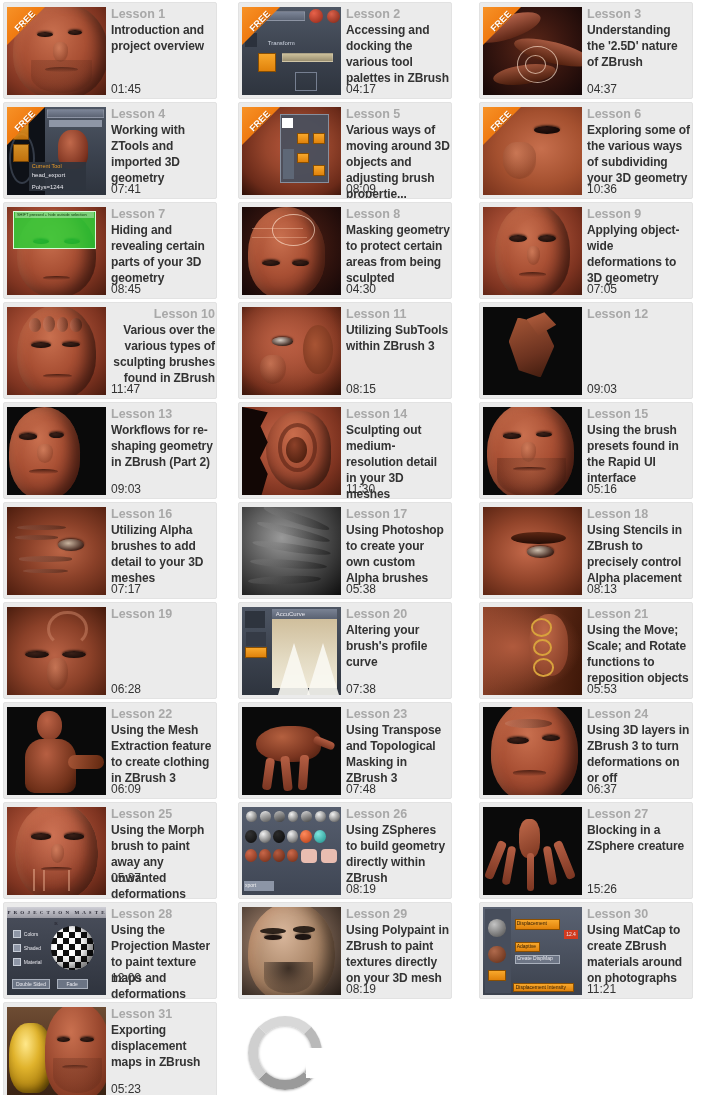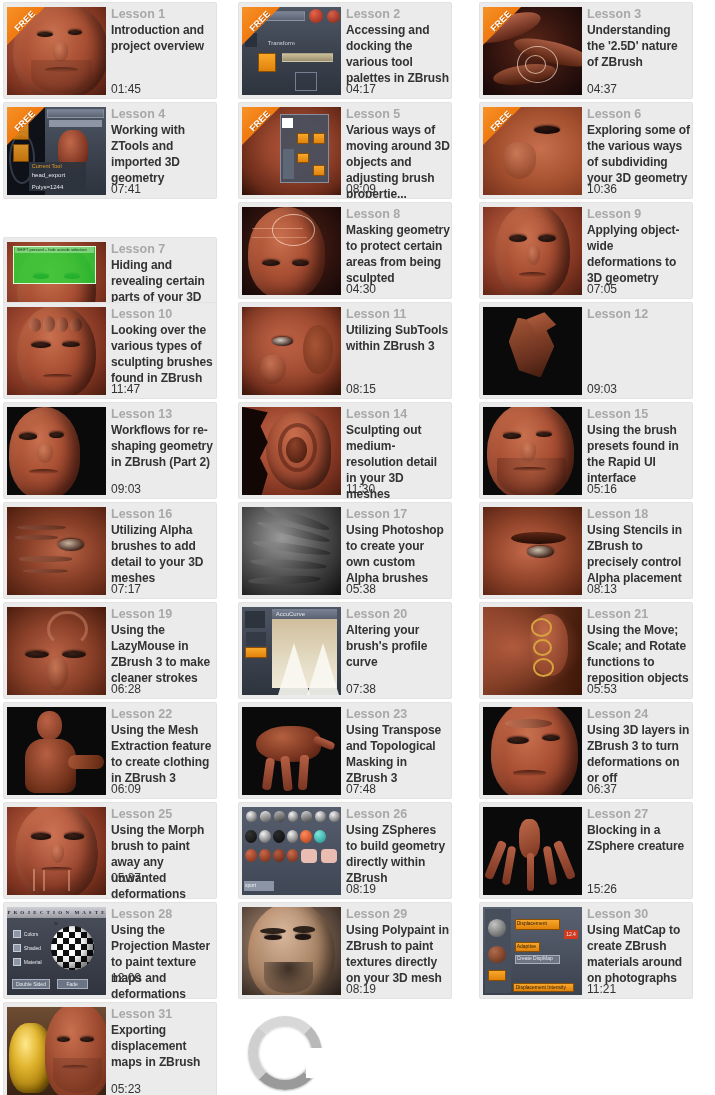--- a/index.html
+++ b/index.html
@@ -389,21 +389,21 @@
         </div>
         <div class="free-badge-grad"></div>
         <div class="free-text">FREE</div>
       </div>
       <div class="meta">
         <div class="lesson-no">Lesson 6</div>
         <div class="lesson-title">Exploring some of the various ways of subdividing your 3D geometry</div>
         <div class="duration">10:36</div>
       </div>
     </div>
-    <div class="card" style="left: 3px; top: 202px; width: 214px; height: 97px; margin-top: 35px;">
+    <div class="card" style="left: 3px; top: 202px; width: 214px; height: 97px;">
       <div class="thumb-wrap">
         <div class="sk clay">
           <div class="face-oval" style="left:10%;top:2%;width:80%;height:100%"></div>
          <div class="eye" style="left:26%;top:36%;width:16%;height:6%"></div>
          <div class="eye" style="left:58%;top:36%;width:16%;height:6%"></div>
          <div class="mouth" style="left:36%;top:78%;width:28%;height:5%"></div>
          <div class="greenmask"></div>
          <div style="position:absolute;left:8%;top:6%;width:80%;height:6%;background:rgba(255,255,255,.35)"></div>
          <div class="tiny-lbl" style="left:10%;top:6%;color:#0b3b08;font-size:4px">SHIFT pressed + hide outside selection</div>
         </div>
@@ -440,36 +440,36 @@
          <div class="nose" style="left:44%;top:44%;width:14%;height:22%"></div>
          <div class="mouth" style="left:36%;top:74%;width:28%;height:5%"></div>
         </div>
       </div>
       <div class="meta">
         <div class="lesson-no">Lesson 9</div>
         <div class="lesson-title">Applying object-wide deformations to 3D geometry</div>
         <div class="duration">07:05</div>
       </div>
     </div>
-    <div class="card" style="left: 3px; top: 302px; width: 214px; height: 97px;">
+    <div class="card" style="left: 3px; top: 302px; width: 214px; height: 97px; text-align: right;">
       <div class="thumb-wrap">
         <div class="sk clay">
           <div class="face-oval" style="left:10%;top:-2%;width:80%;height:106%"></div>
          <div class="eye" style="left:24%;top:40%;width:20%;height:7%"></div>
          <div class="eye" style="left:56%;top:40%;width:18%;height:6%"></div>
          <div class="mouth" style="left:36%;top:76%;width:30%;height:5%"></div>
          <div class="wrinkle" style="left:22%;top:12%;width:12%;height:16%"></div>
          <div class="wrinkle" style="left:36%;top:10%;width:12%;height:18%"></div>
          <div class="wrinkle" style="left:50%;top:11%;width:12%;height:17%"></div>
          <div class="wrinkle" style="left:64%;top:13%;width:12%;height:15%"></div>
         </div>
       </div>
       <div class="meta">
         <div class="lesson-no">Lesson 10</div>
-        <div class="lesson-title">Looking over the various types of sculpting brushes found in ZBrush</div>
+        <div class="lesson-title">Various over the various types of sculpting brushes found in ZBrush</div>
         <div class="duration">11:47</div>
       </div>
     </div>
     <div class="card" style="left: 238px; top: 302px; width: 214px; height: 97px;">
       <div class="thumb-wrap">
         <div class="sk clay2">
           <div style="position:absolute;left:-6%;top:-6%;width:112%;height:112%;background:radial-gradient(ellipse at 42% 40%,#bb6044,#86392350 60%,#2a0d05 100%)"></div>
          <div class="eye" style="left:30%;top:34%;width:22%;height:10%;background:radial-gradient(ellipse at 40% 35%,#d7cdc3,#3b241c 70%)"></div>
          <div style="position:absolute;left:62%;top:20%;width:30%;height:56%;border-radius:50%;background:radial-gradient(ellipse at 40% 40%,#a85434,#6b2c18)"></div>
          <div class="nose" style="left:18%;top:54%;width:26%;height:34%"></div>
@@ -594,21 +594,20 @@
         <div class="sk clay2">
           <div style="position:absolute;inset:0;background:radial-gradient(ellipse at 48% 55%,#b96245,#8a4028 50%,#451a0c 100%)"></div>
          <div style="position:absolute;left:40%;top:4%;width:42%;height:42%;border-radius:50%;border:3px solid rgba(200,130,100,.55);border-bottom-color:transparent"></div>
          <div class="eye" style="left:18%;top:50%;width:24%;height:8%"></div>
          <div class="eye" style="left:56%;top:50%;width:24%;height:8%"></div>
          <div class="nose" style="left:40%;top:58%;width:22%;height:36%"></div>
         </div>
       </div>
       <div class="meta">
         <div class="lesson-no">Lesson 19</div>
-        <div class="lesson-title">Using the LazyMouse in ZBrush 3 to make cleaner strokes</div>
         <div class="duration">06:28</div>
       </div>
     </div>
     <div class="card" style="left: 238px; top: 602px; width: 214px; height: 97px;">
       <div class="thumb-wrap">
         <div class="sk uidark">
           <div class="curvebg"></div>
          <div class="peak" style="left:36%"></div>
          <div class="peak" style="left:66%"></div>
          <div style="position:absolute;left:30%;top:2%;width:66%;height:12%;background:linear-gradient(180deg,#7a8394,#5a6272)"></div>

